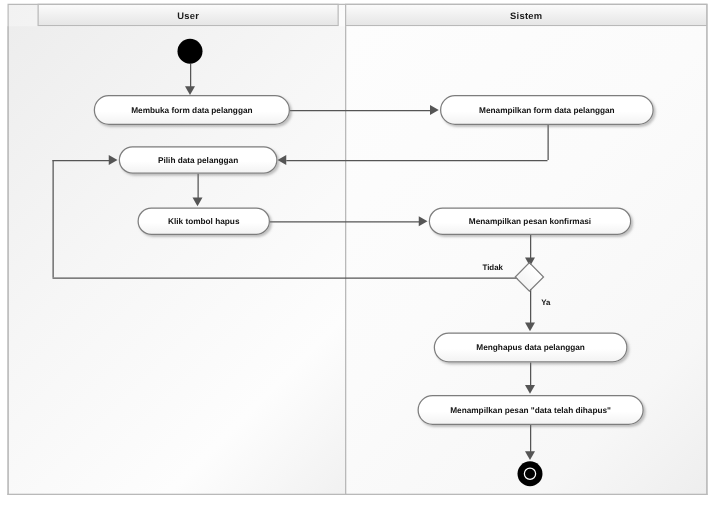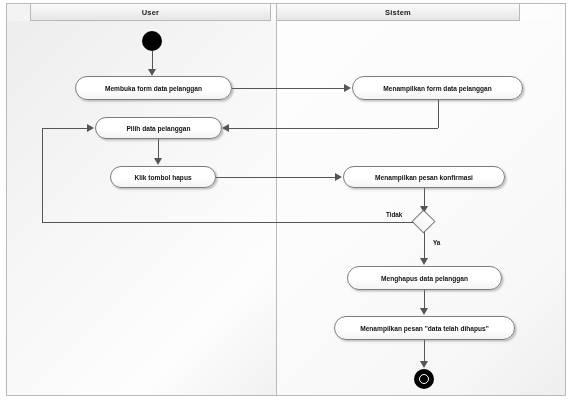--- a/index.html
+++ b/index.html
@@ -43,21 +43,21 @@
     background: linear-gradient(180deg, #fbfbfb 0%, #efefef 55%, #e6e6e6 100%);
     display: flex;
     align-items: center;
     justify-content: center;
     font-size: 7.5px;
     font-weight: bold;
     color: #1b1b1b;
     letter-spacing: 0.2px;
   }
   #lane-header-user   { left: 6px;   width: 241px; margin-left: 24px; }
-  #lane-header-system { left: 276px; width: 244px; }
+  #lane-header-system { left: 276px; width: 290px; }
 
   
   .lane-body {
     position: absolute;
     top: 21px;
     height: 375px;
     box-sizing: border-box;
     border-left: 1px solid #b9b9b9;
     border-right: 1px solid #b9b9b9;
     border-bottom: 1px solid #b9b9b9;

